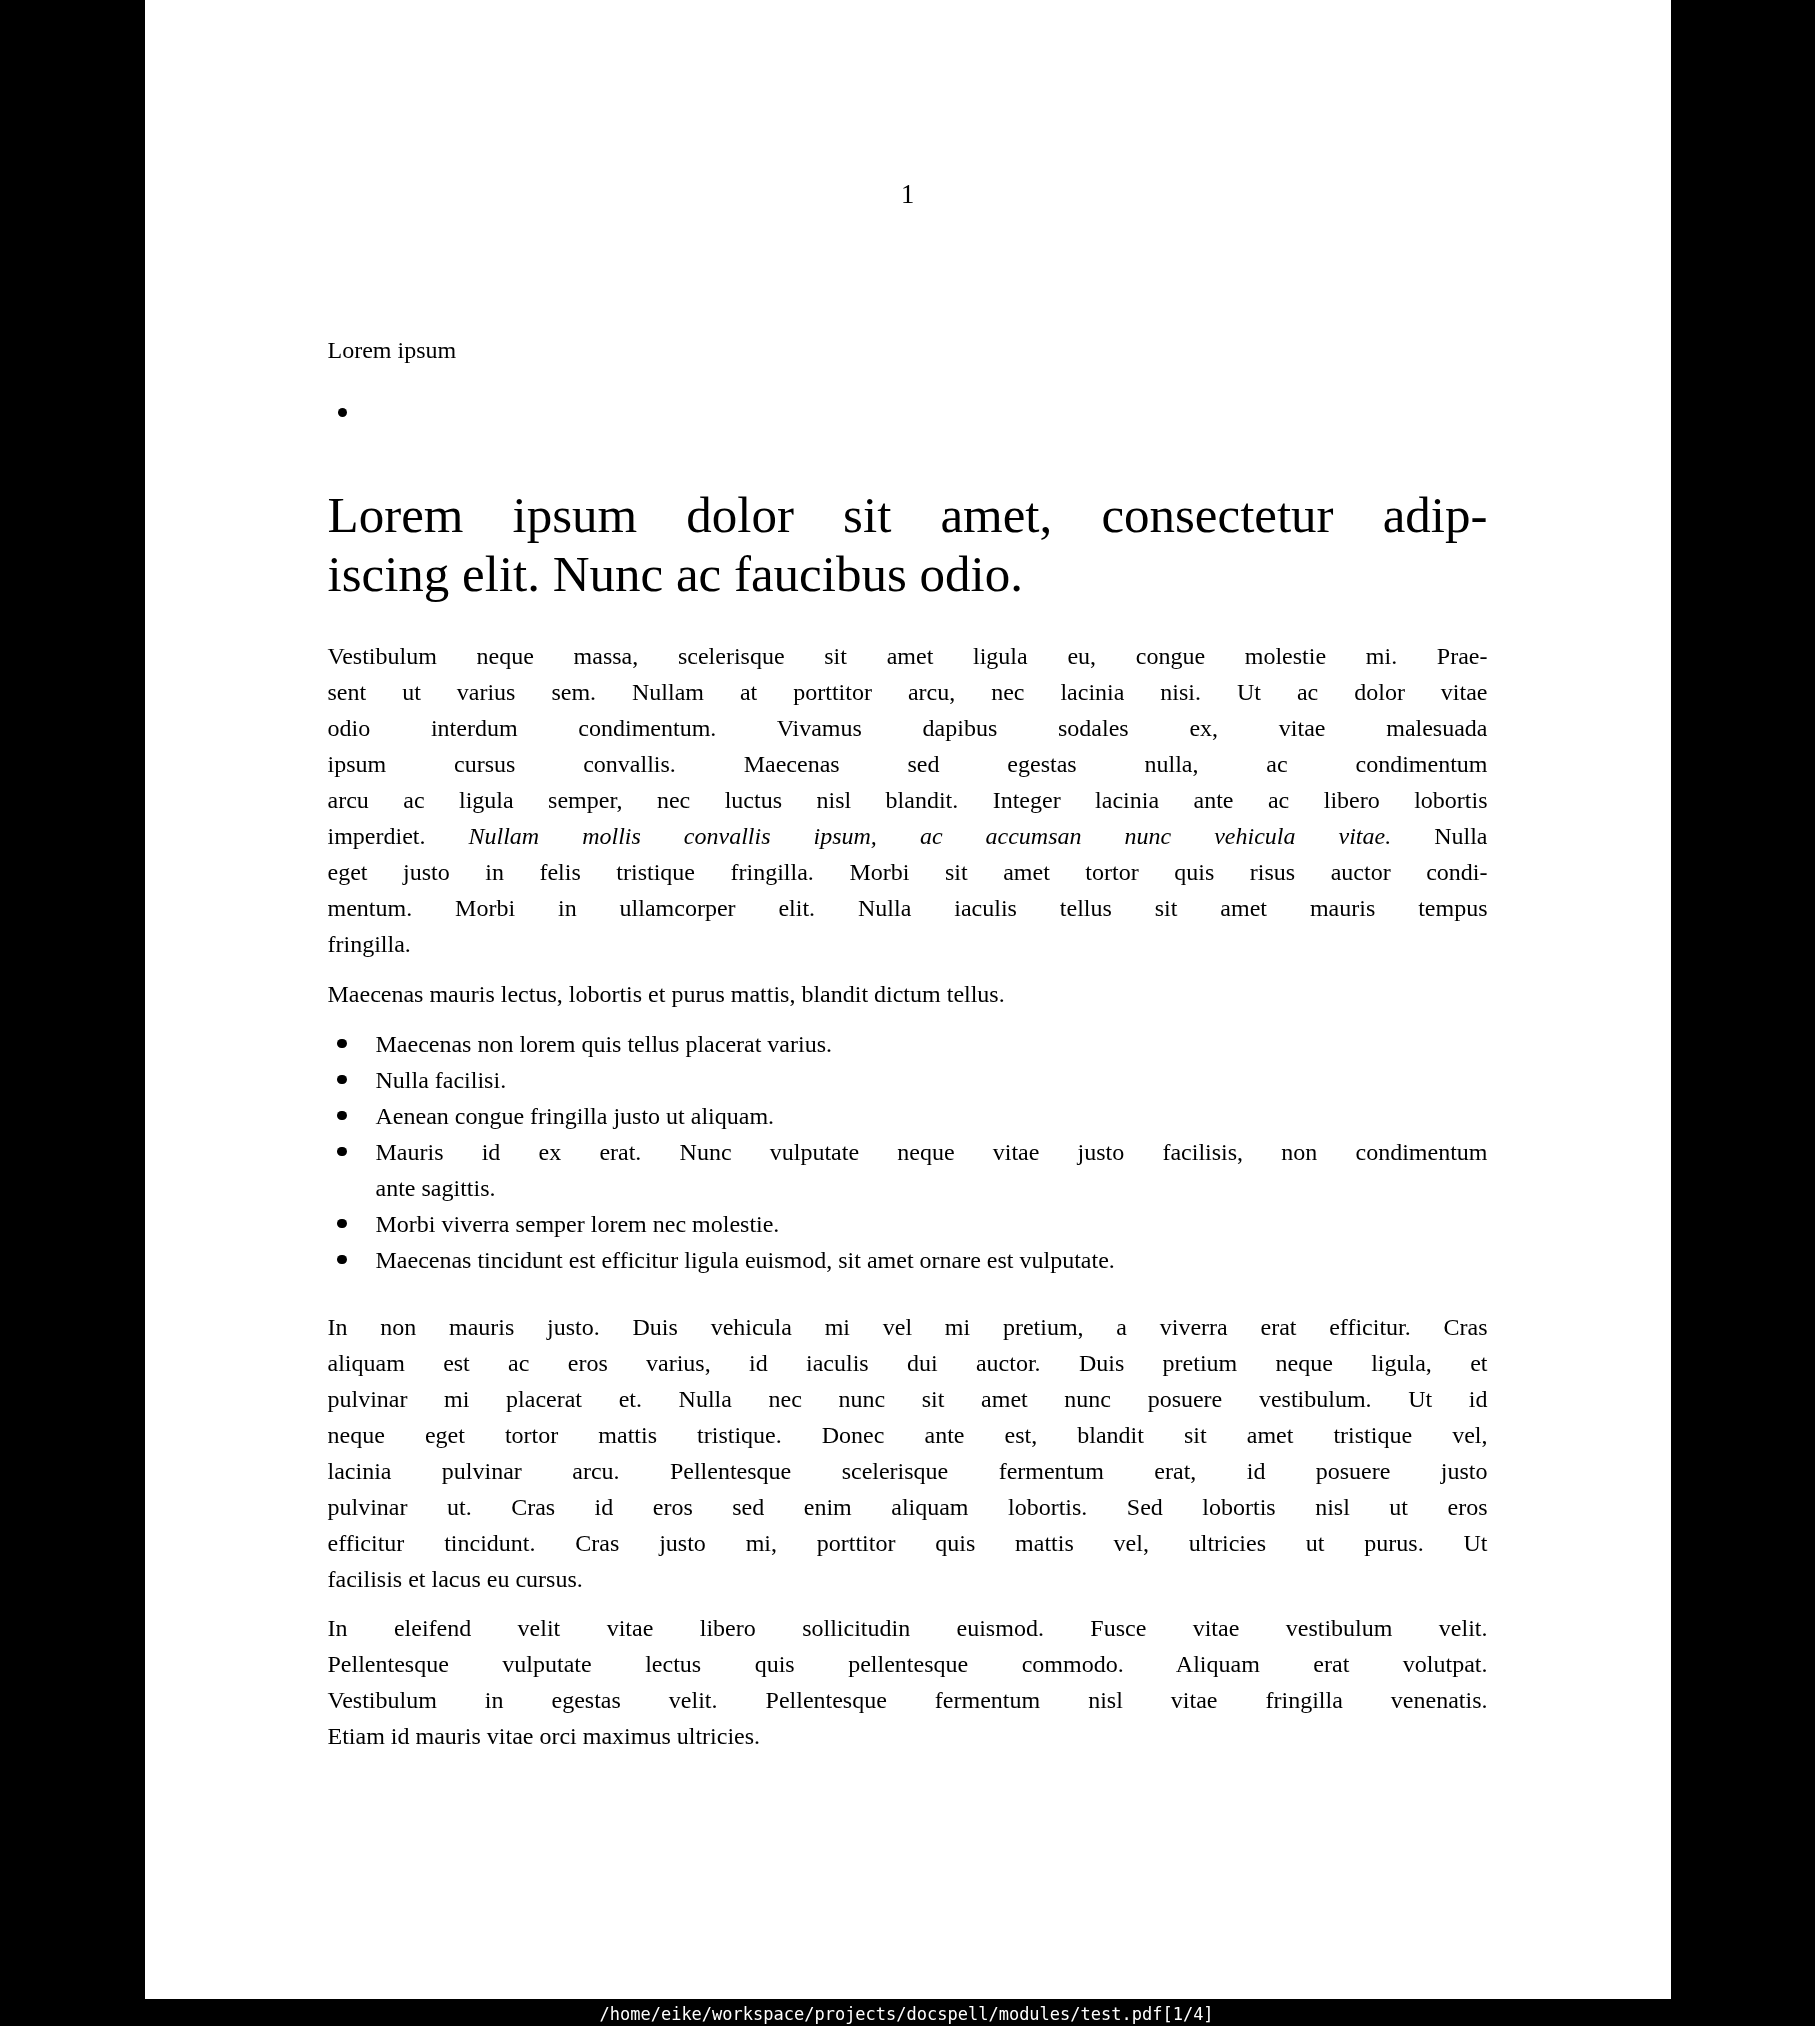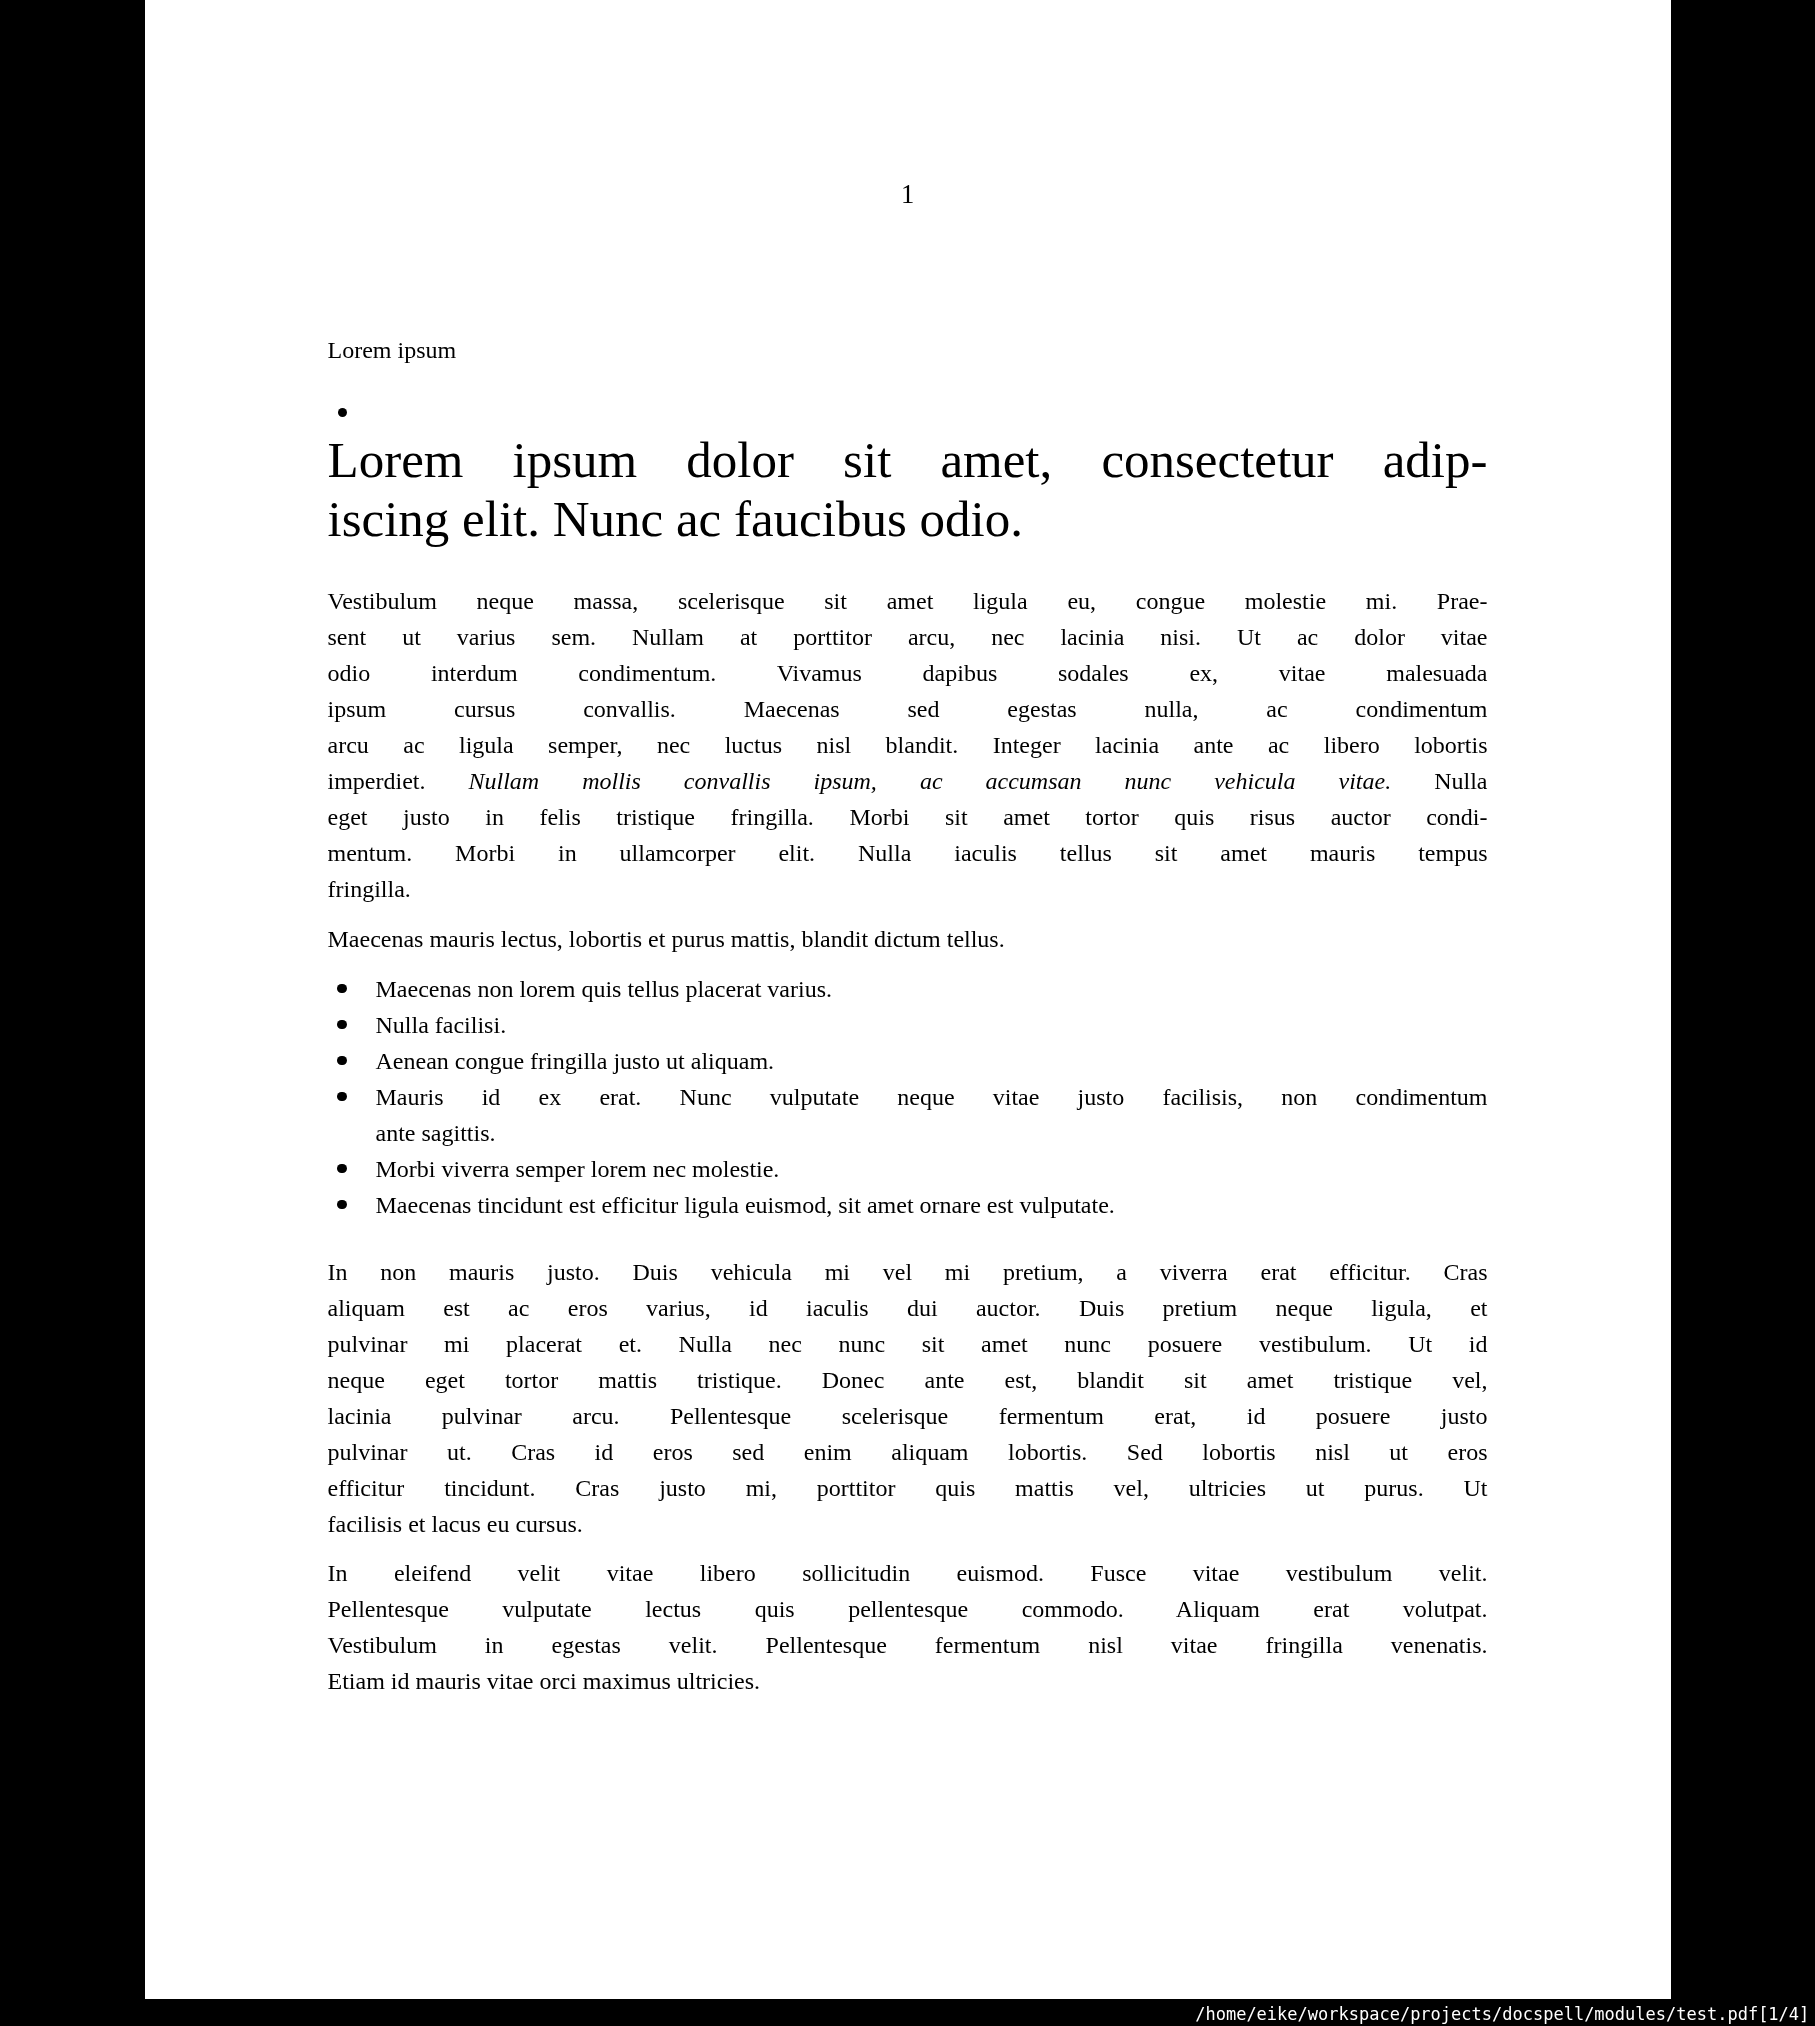--- a/index.html
+++ b/index.html
@@ -44,21 +44,21 @@
   .run-b { font-weight: normal; }
   .run-i { font-style: italic; }
   
   [data-name="intro-paragraph"] { margin-top: 120px; }
   [data-name="intro-paragraph"] .line { font-size: 24px; }
   [data-name="empty-bullet-item"] {
     margin-top: 26.5px;
     position: relative;
     height: 36px;
   }
-  [data-name="document-heading"] { }
+  [data-name="document-heading"] { margin-top: 55px; }
   [data-name="document-heading"] .line {
     font-size: 51px;
     line-height: 59px;
     white-space: nowrap;
   }
   [data-name="paragraph-1"] { margin-top: 34px; }
   [data-name="lead-paragraph"] { margin-top: 14px; font-family: Liberation Serif, serif; }
   [data-name="bullet-list"] { margin-top: 14px; }
   [data-name="paragraph-2"] { margin-top: 31px; }
   [data-name="paragraph-3"] { margin-top: 13.2px; }
@@ -77,21 +77,21 @@
     display: inline-block;
   }
   [data-name="empty-bullet-item"] .bullet-dot { left: 10.4px; }
   .statusbar {
     height: 25px;
     background: #000000;
     color: #ffffff;
     font-family: "DejaVu Sans Mono", monospace;
     font-size: 17px;
     display: flex;
-    justify-content: flex-end;
+    justify-content: center;
     align-items: center;
     padding: 0 5.7px 0 3.8px;
     flex: none;
   }
 </style>
 </head>
 <body>
 
 <div class="viewport" data-name="pdf-viewer-canvas">
   <div class="page" data-name="pdf-page">

